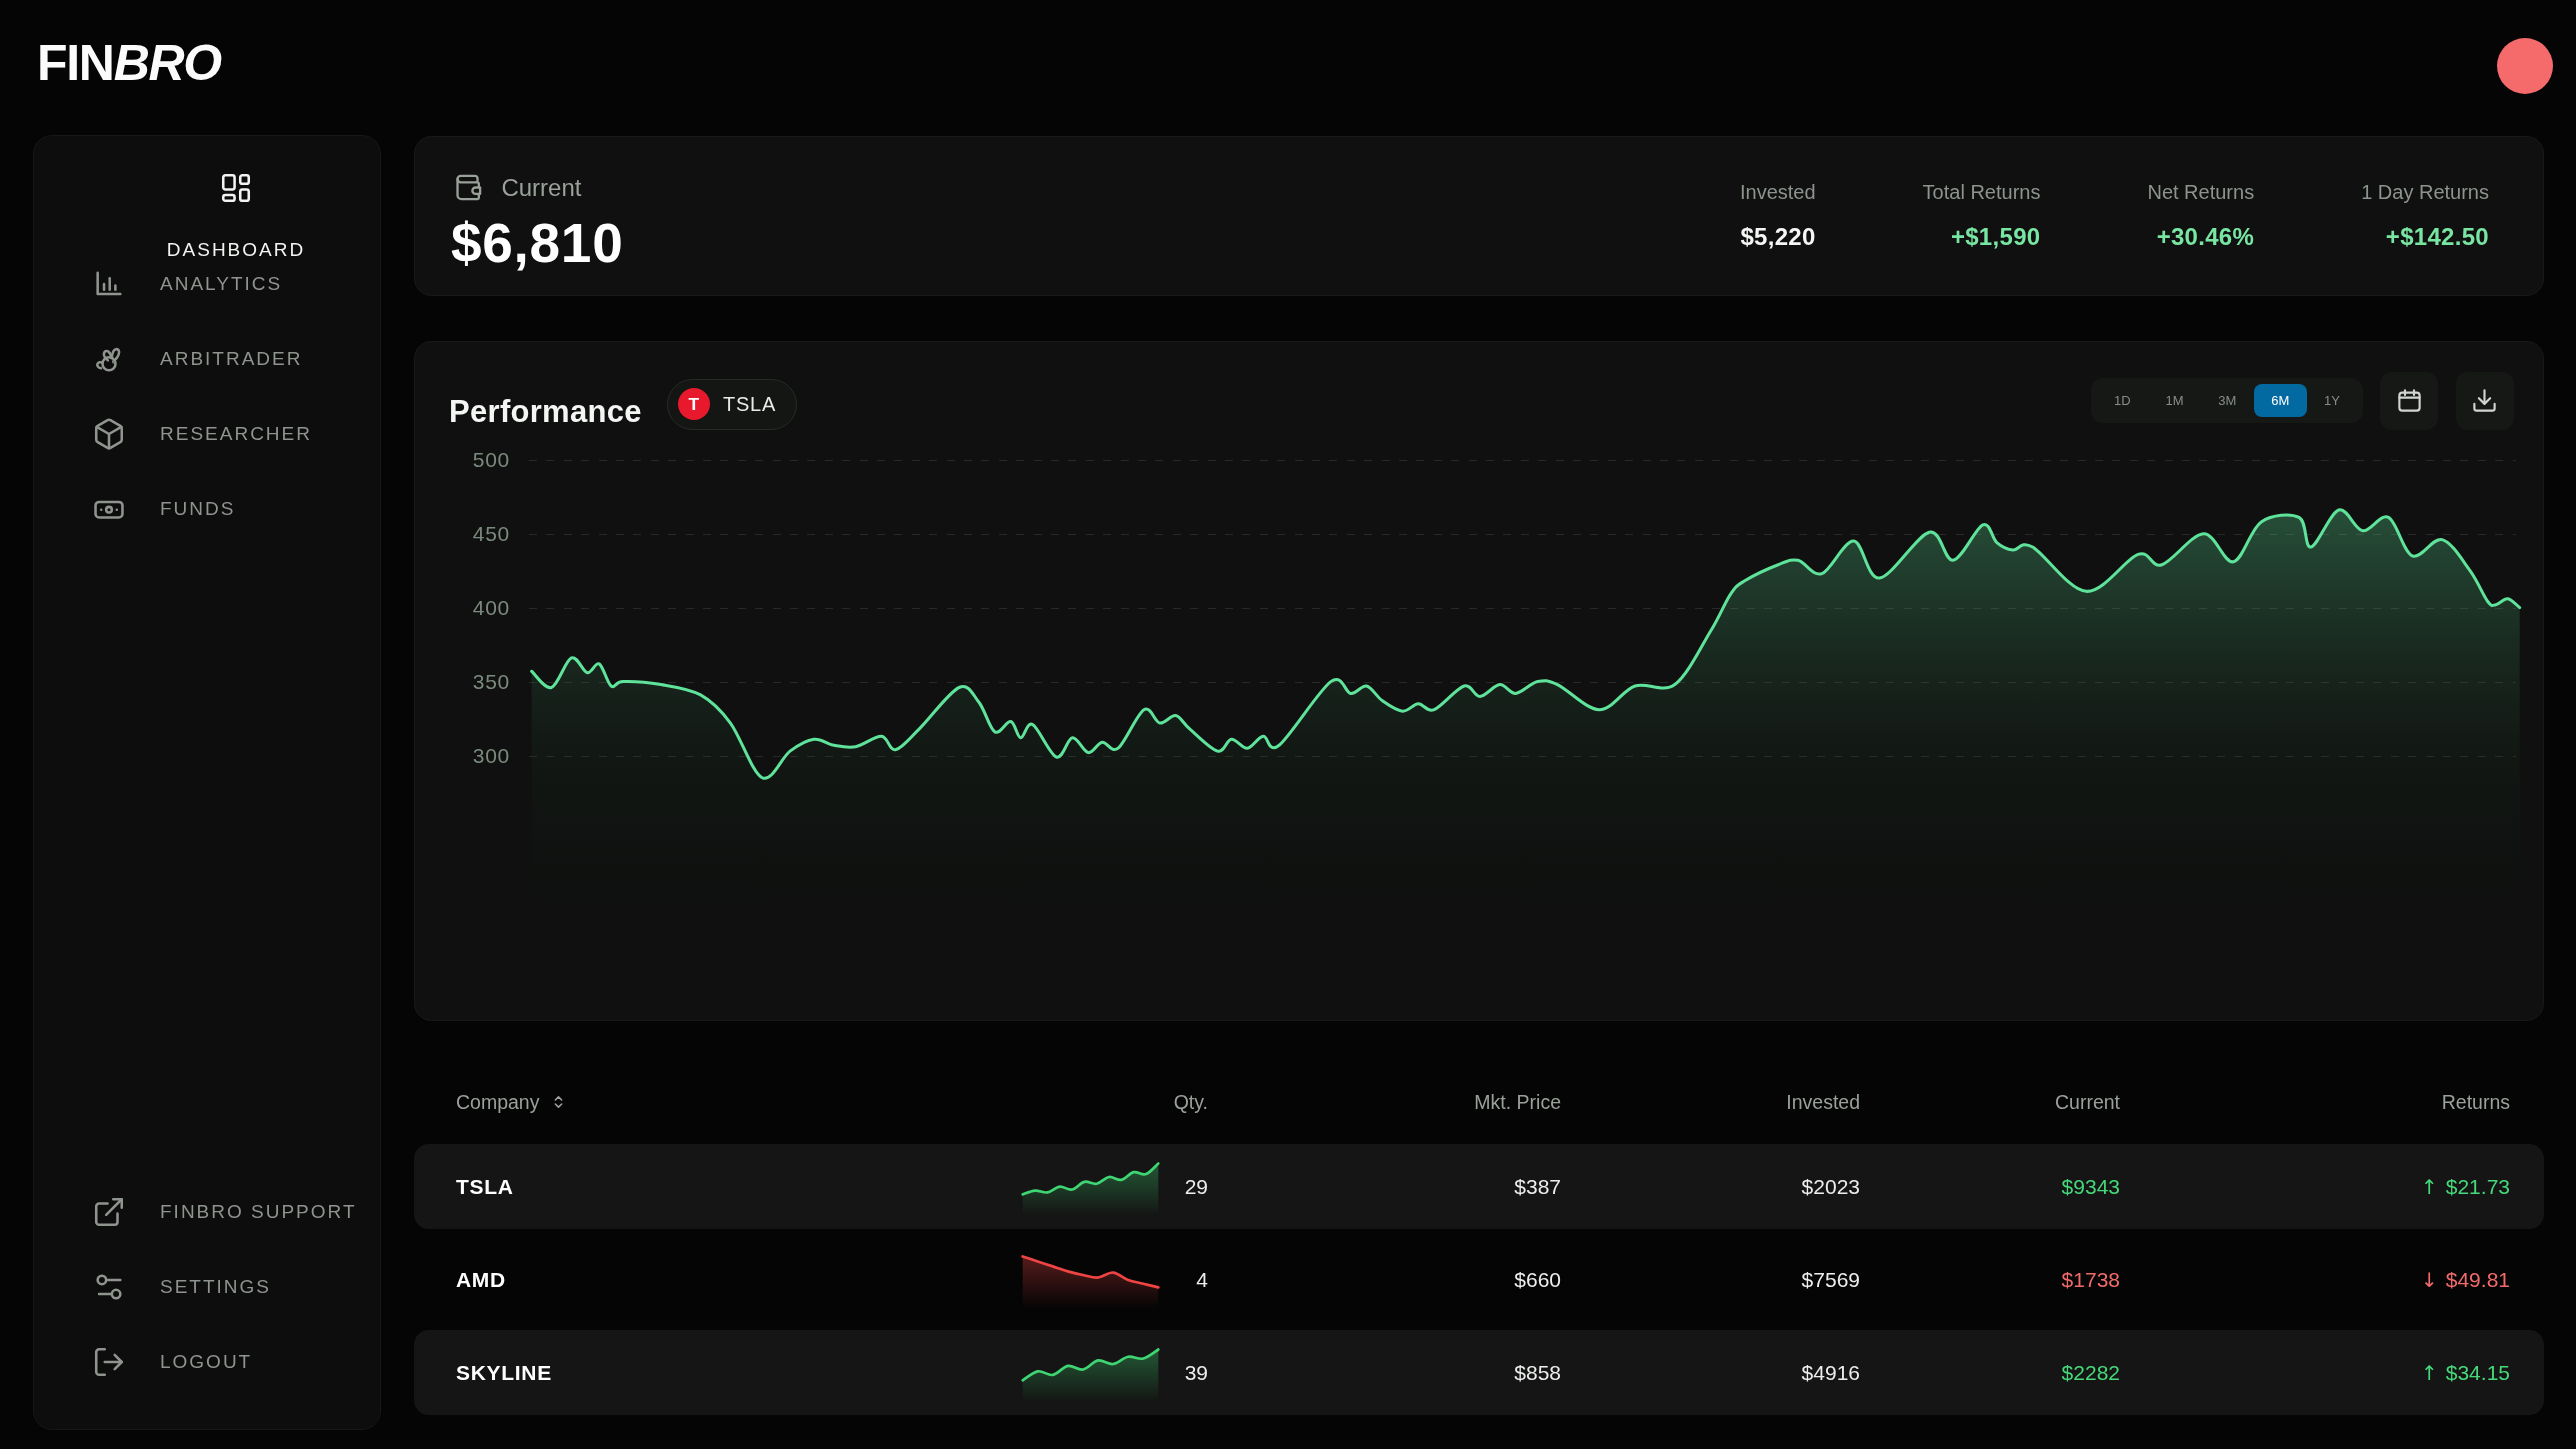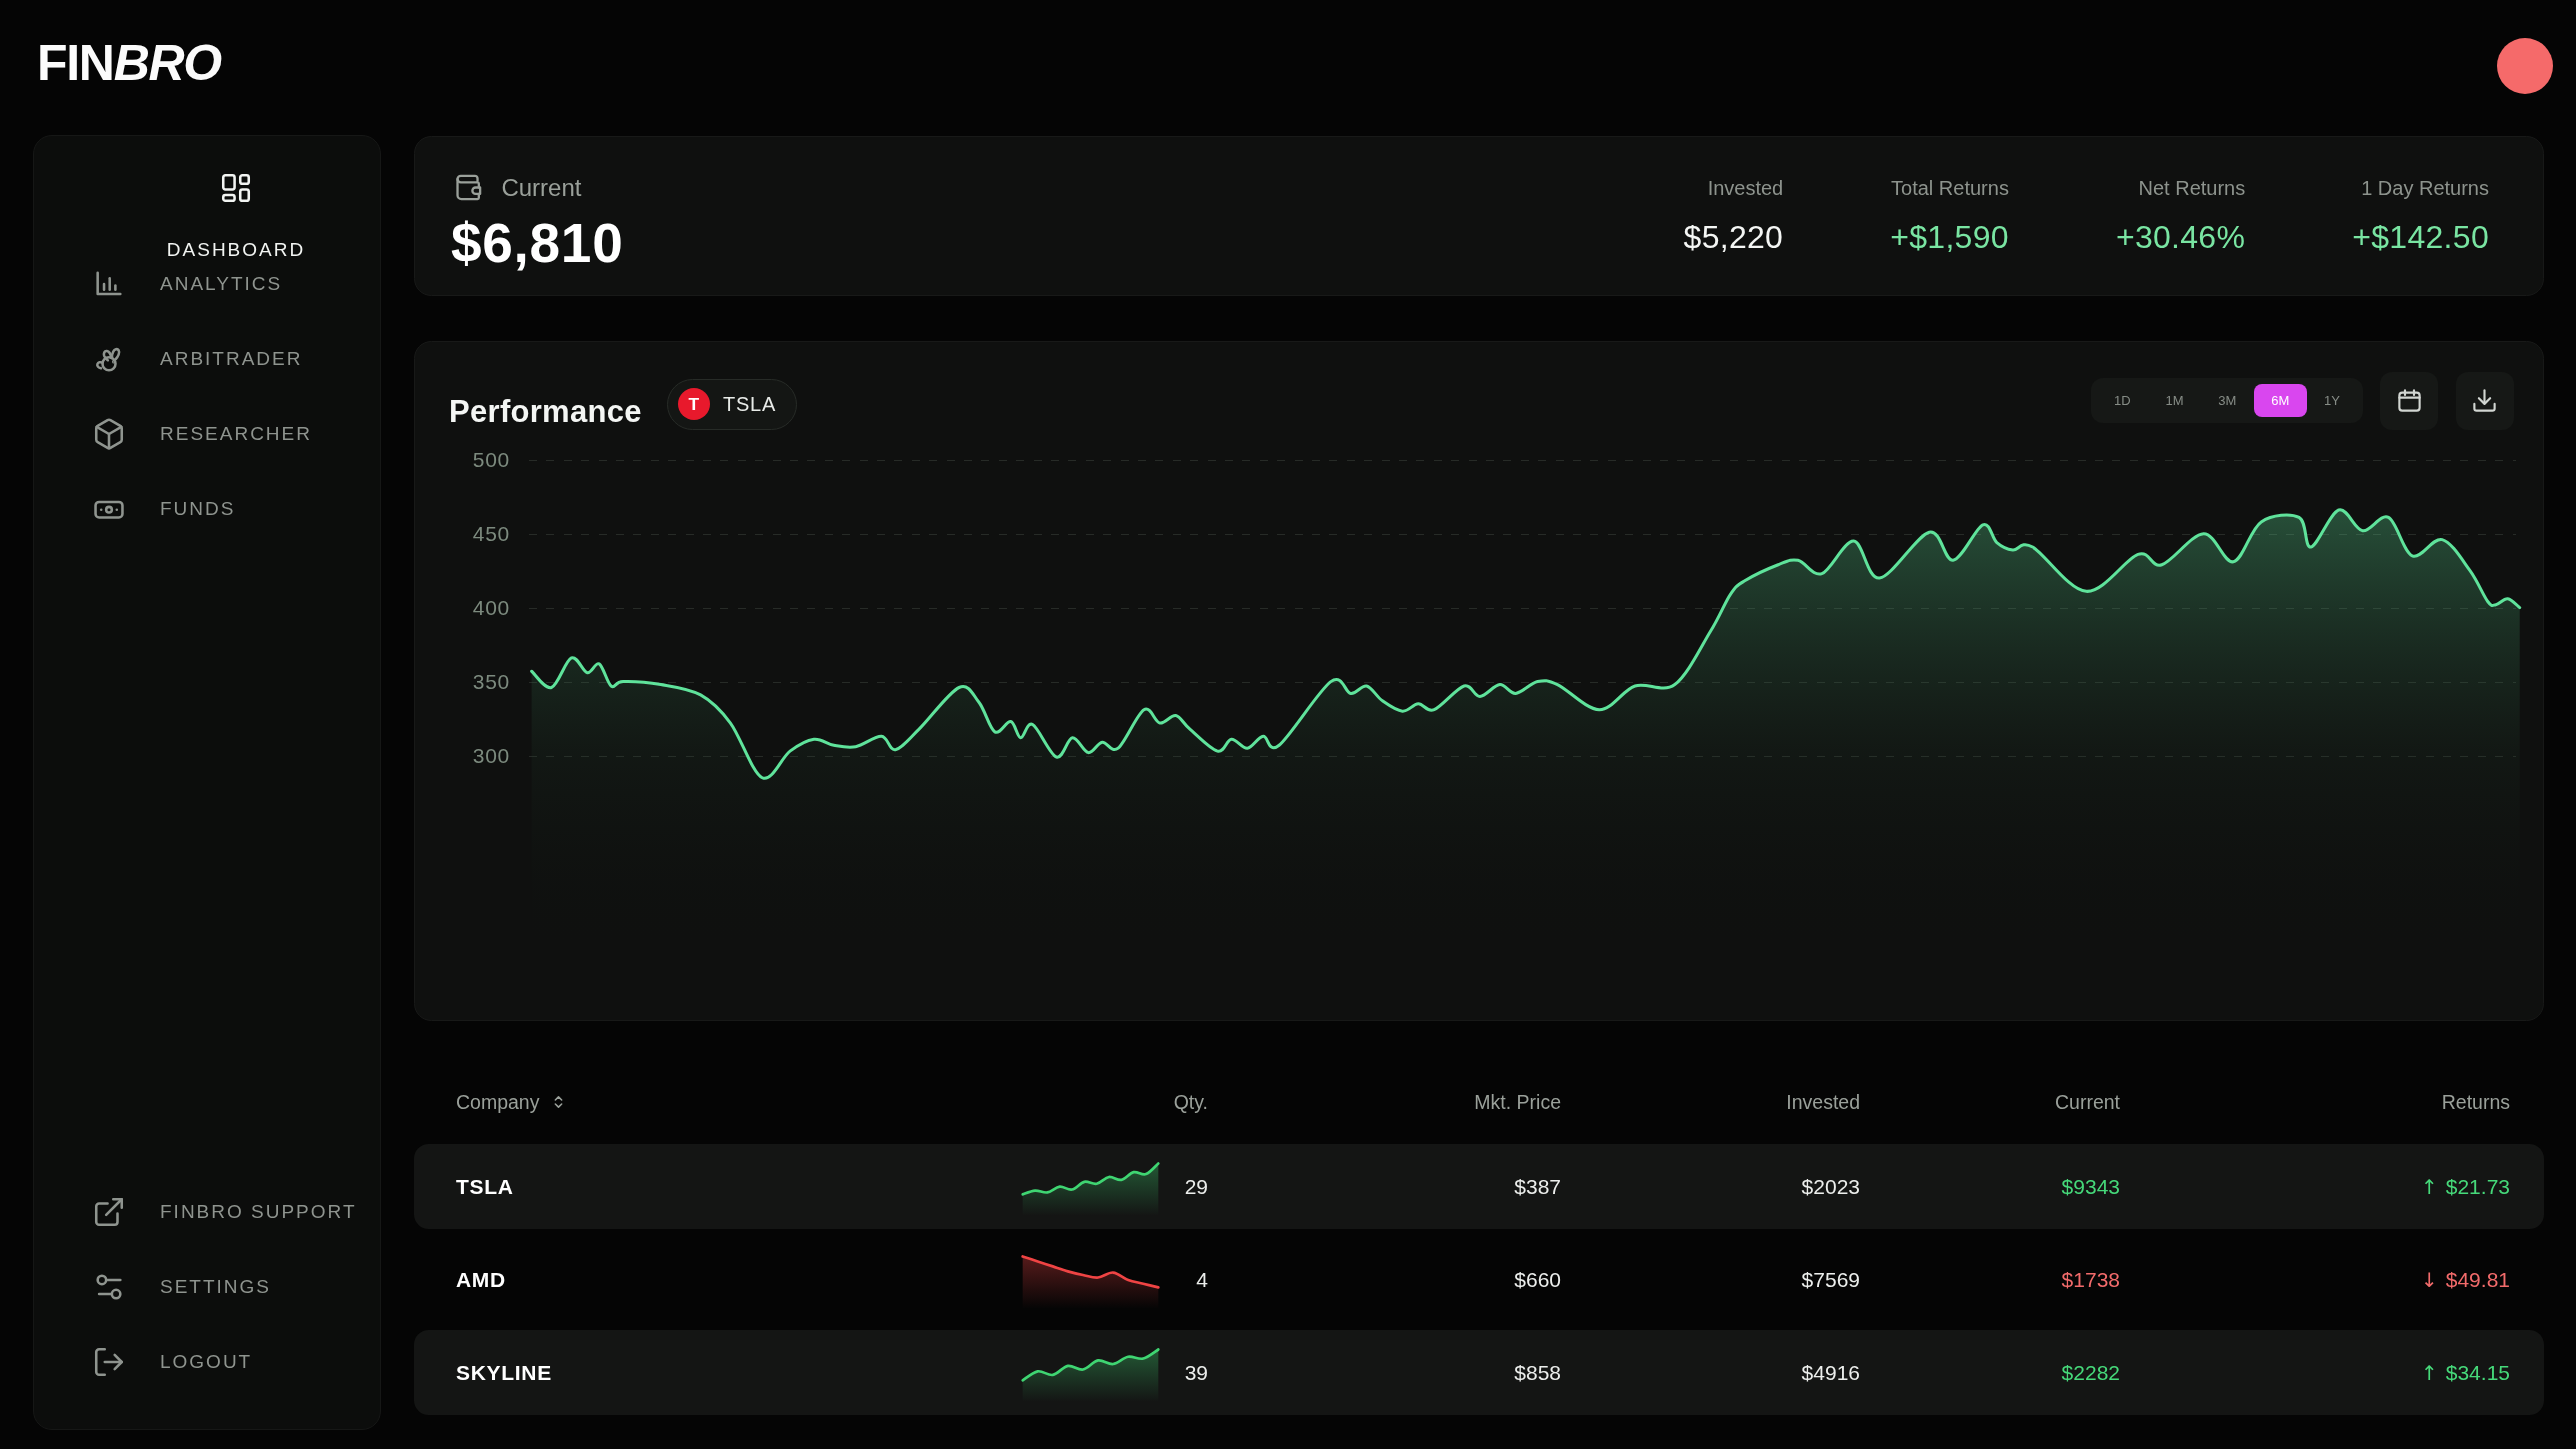--- a/index.html
+++ b/index.html
@@ -32,36 +32,36 @@
   
   #current-head { position:absolute; left:38px; top:35px; display:flex; align-items:center; gap:17.4px;
                   color:#9aa09a; font-size:24px; }
   #current-head svg { width:31px; height:31px; stroke:#9aa09a; fill:none; stroke-width:1.8;
                       stroke-linecap:round; stroke-linejoin:round; }
   #current-value { position:absolute; left:36px; top:74px; font-size:55px; font-weight:700;
                    color:#ffffff; letter-spacing:0.7px; }
   #stats { position:absolute; right:54px; top:0; height:100%; display:flex; align-items:center; gap:107px; }
   .stat { text-align:right; }
   .stat .lbl { font-size:20px; color:#8d938d; margin-bottom:19px; }
-  .stat .val { font-size:32px; font-weight:400; letter-spacing:0.3px; }
+  .stat .val { font-size:24px; font-weight:700; letter-spacing:0.3px; }
   .tone-white { color:#f4f6f4; }
   .tone-green { color:#79e5a2; }
 
   
   #perf-head { position:absolute; left:34px; right:29.5px; top:29.5px; display:flex; align-items:flex-end; }
   #perf-title { font-size:31px; font-weight:600; color:#f4f6f4; letter-spacing:0.3px; }
   #ticker-pill { margin-left:25.5px; display:flex; align-items:center; gap:13.4px; height:51px;
                  padding:0 20px 0 9.4px; border-radius:29.5px; background:#141614; border:1.3px solid #272b27; }
   #ticker-badge { width:32px; height:32px; border-radius:50%; background:#e8192c; color:#fff;
                   font-size:17.4px; font-weight:700; display:flex; align-items:center; justify-content:center; }
   #ticker-sym { font-size:20px; color:#e8ebe8; letter-spacing:0.7px; font-weight:500; }
   #perf-tools { margin-left:auto; display:flex; align-items:center; gap:17.4px; }
   #ranges { display:flex; align-items:center; background:#161816; border-radius:12px; padding:5.4px; }
   .range-btn { font-size:13px; color:#868c86; padding:9.4px 17.4px; border-radius:8px; cursor:pointer; }
-  .range-btn.active { background:#d946ef; color:#ffffff; }
+  .range-btn.active { background:#0369a1; color:#ffffff; }
   .icon-btn { width:58px; height:58px; background:#161816; border-radius:12px;
               display:flex; align-items:center; justify-content:center; cursor:pointer; }
   .icon-btn svg { width:27px; height:27px; stroke:#d2d6d2; fill:none; stroke-width:1.9;
                   stroke-linecap:round; stroke-linejoin:round; }
 
   
   .gridline { position:absolute; left:114px; right:27px; height:1.3px;
               background:repeating-linear-gradient(90deg,#272b27 0 8px,transparent 8px 17.4px); }
   .ytick { position:absolute; left:0; width:95px; text-align:right; transform:translateY(-50%);
            font-size:21px; color:#7c8a7e; letter-spacing:0.7px; }

